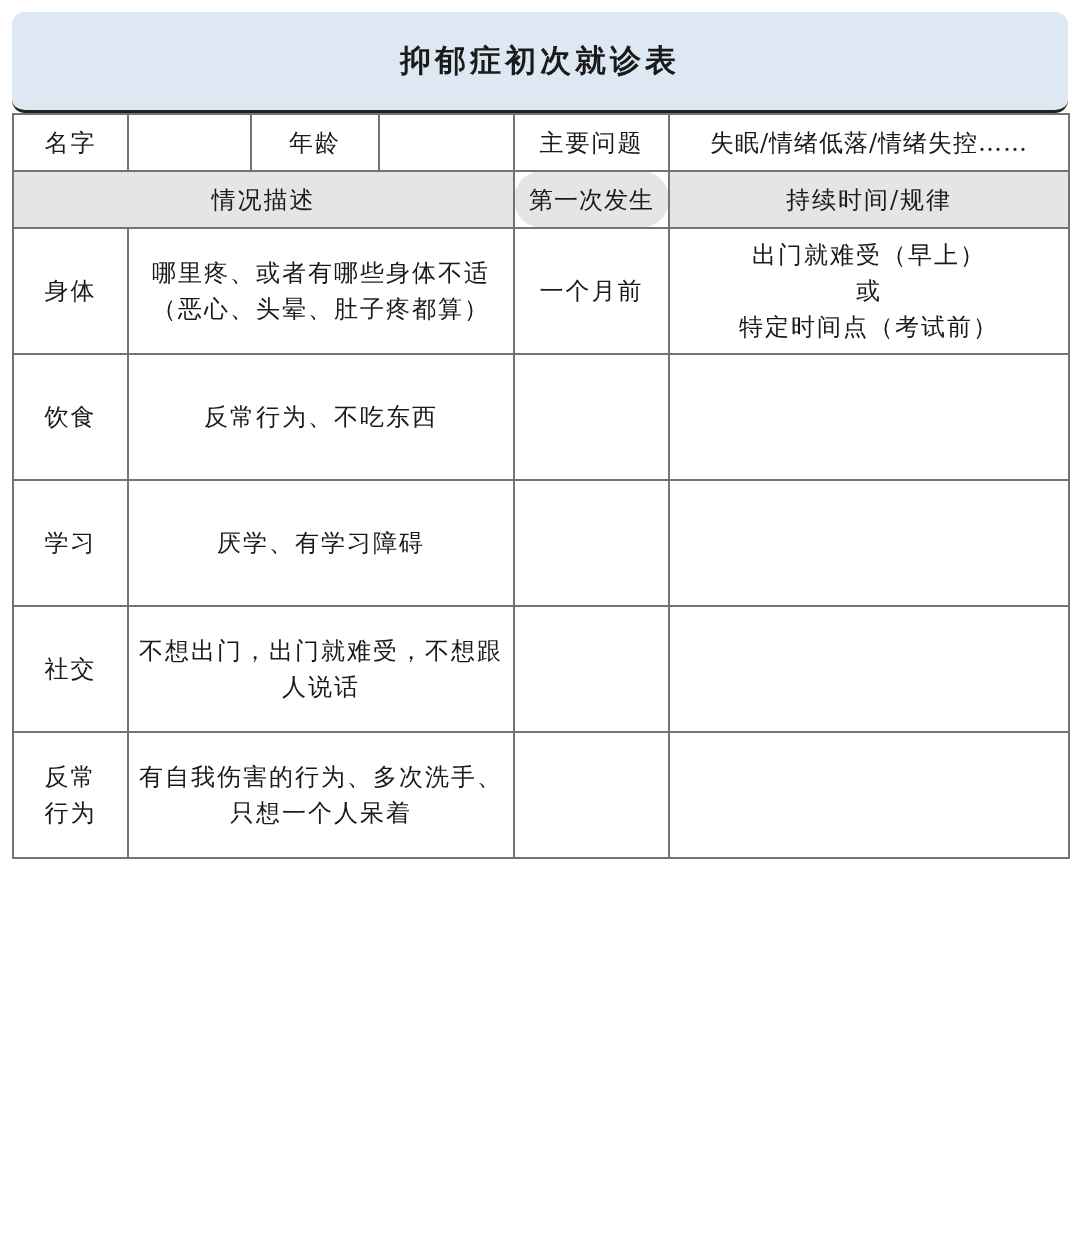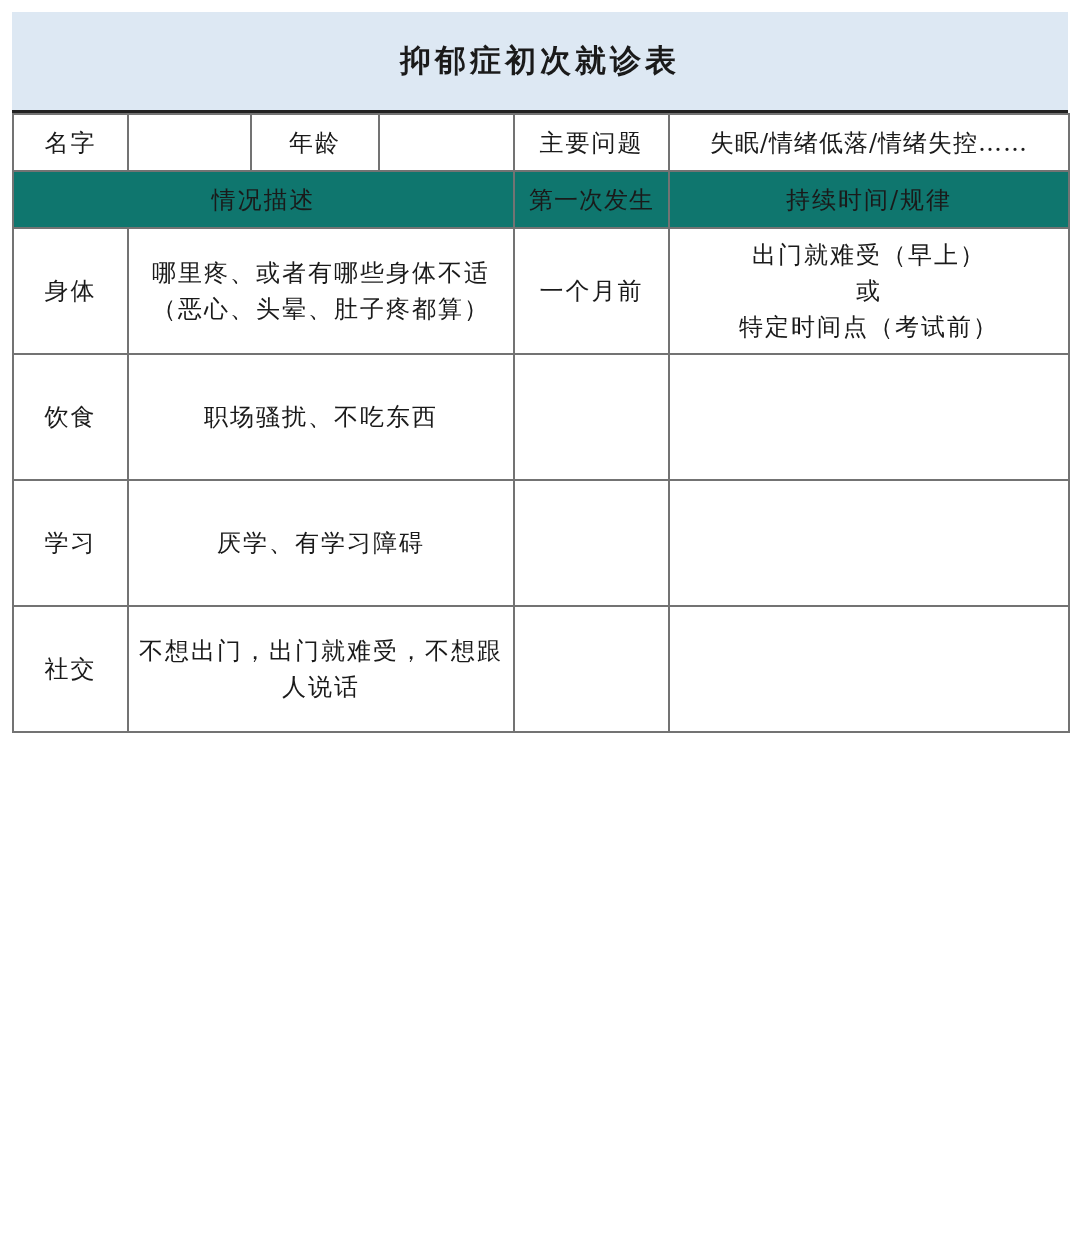--- a/index.html
+++ b/index.html
@@ -1,26 +1,26 @@
 <!DOCTYPE html>
 <html><head>
 <meta charset="utf-8">
 <style>
   html, body { margin:0; padding:0; background:#ffffff; }
   body { width:1080px; height:1256px; position:relative; overflow:hidden;
          font-family:"DejaVu Serif","Liberation Serif",serif; color:#1a1a1a; }
   .sheet { position:absolute; left:12px; top:12px; width:1056px; }
   .title-band { height:98px; background:#dde8f3; display:flex; align-items:center; justify-content:center;
-                border-bottom:3px solid #222; }
+                border-bottom:3px solid #222;border-radius:13px; }
   .title { font-size:31px; font-weight:bold; letter-spacing:4px; }
   table { border-collapse:collapse; width:1056px; table-layout:fixed; }
   td { border:2px solid #737373; text-align:center; vertical-align:middle; padding:0 8px;
        font-size:24px; line-height:36px; letter-spacing:2px; }
   tr.info td { height:55px; }
-  tr.head td { height:55px; background:#0f766e; }
+  tr.head td { height:55px; background:#e5e5e5; }
   tr.row td { height:124px; }
   td.cat { padding:0 20px; }
 </style>
 </head>
 <body>
 
 <div class="sheet">
   <div class="title-band">
     <div class="title">抑郁症初次就诊表</div>
   </div>
@@ -37,46 +37,52 @@
         <tr class="info">
       <td>名字</td>
       <td></td>
       <td>年龄</td>
       <td></td>
       <td>主要问题</td>
       <td style="letter-spacing:1px;margin-left:9px;">失眠/情绪低落/情绪失控……</td>
     </tr>
     <tr class="head">
       <td colspan="4">情况描述</td>
-      <td style="letter-spacing:1px;">第一次发生</td>
+      <td style="letter-spacing:1px;border-radius:28px;">第一次发生</td>
       <td>持续时间/规律</td>
     </tr>
     <tr class="row">
       <td class="cat">身体</td>
       <td colspan="3">哪里疼、或者有哪些身体不适（恶心、头晕、肚子疼都算）</td>
       <td>一个月前</td>
       <td>
         <div>出门就难受（早上）</div>
         <div>或</div>
         <div>特定时间点（考试前）</div>
       </td>
     </tr>
     <tr class="row">
       <td class="cat">饮食</td>
-      <td colspan="3">职场骚扰、不吃东西</td>
+      <td colspan="3">反常行为、不吃东西</td>
       <td></td>
       <td></td>
     </tr>
     <tr class="row">
       <td class="cat">学习</td>
       <td colspan="3">厌学、有学习障碍</td>
       <td></td>
       <td></td>
     </tr>
     <tr class="row">
       <td class="cat">社交</td>
       <td colspan="3">不想出门，出门就难受，不想跟人说话</td>
       <td></td>
       <td></td>
     </tr>
+    <tr class="row">
+      <td class="cat">反常行为</td>
+      <td colspan="3">有自我伤害的行为、多次洗手、只想一个人呆着</td>
+      <td></td>
+      <td></td>
+    </tr>
   </tbody>
     </table>
 </div>
 
 </body></html>

